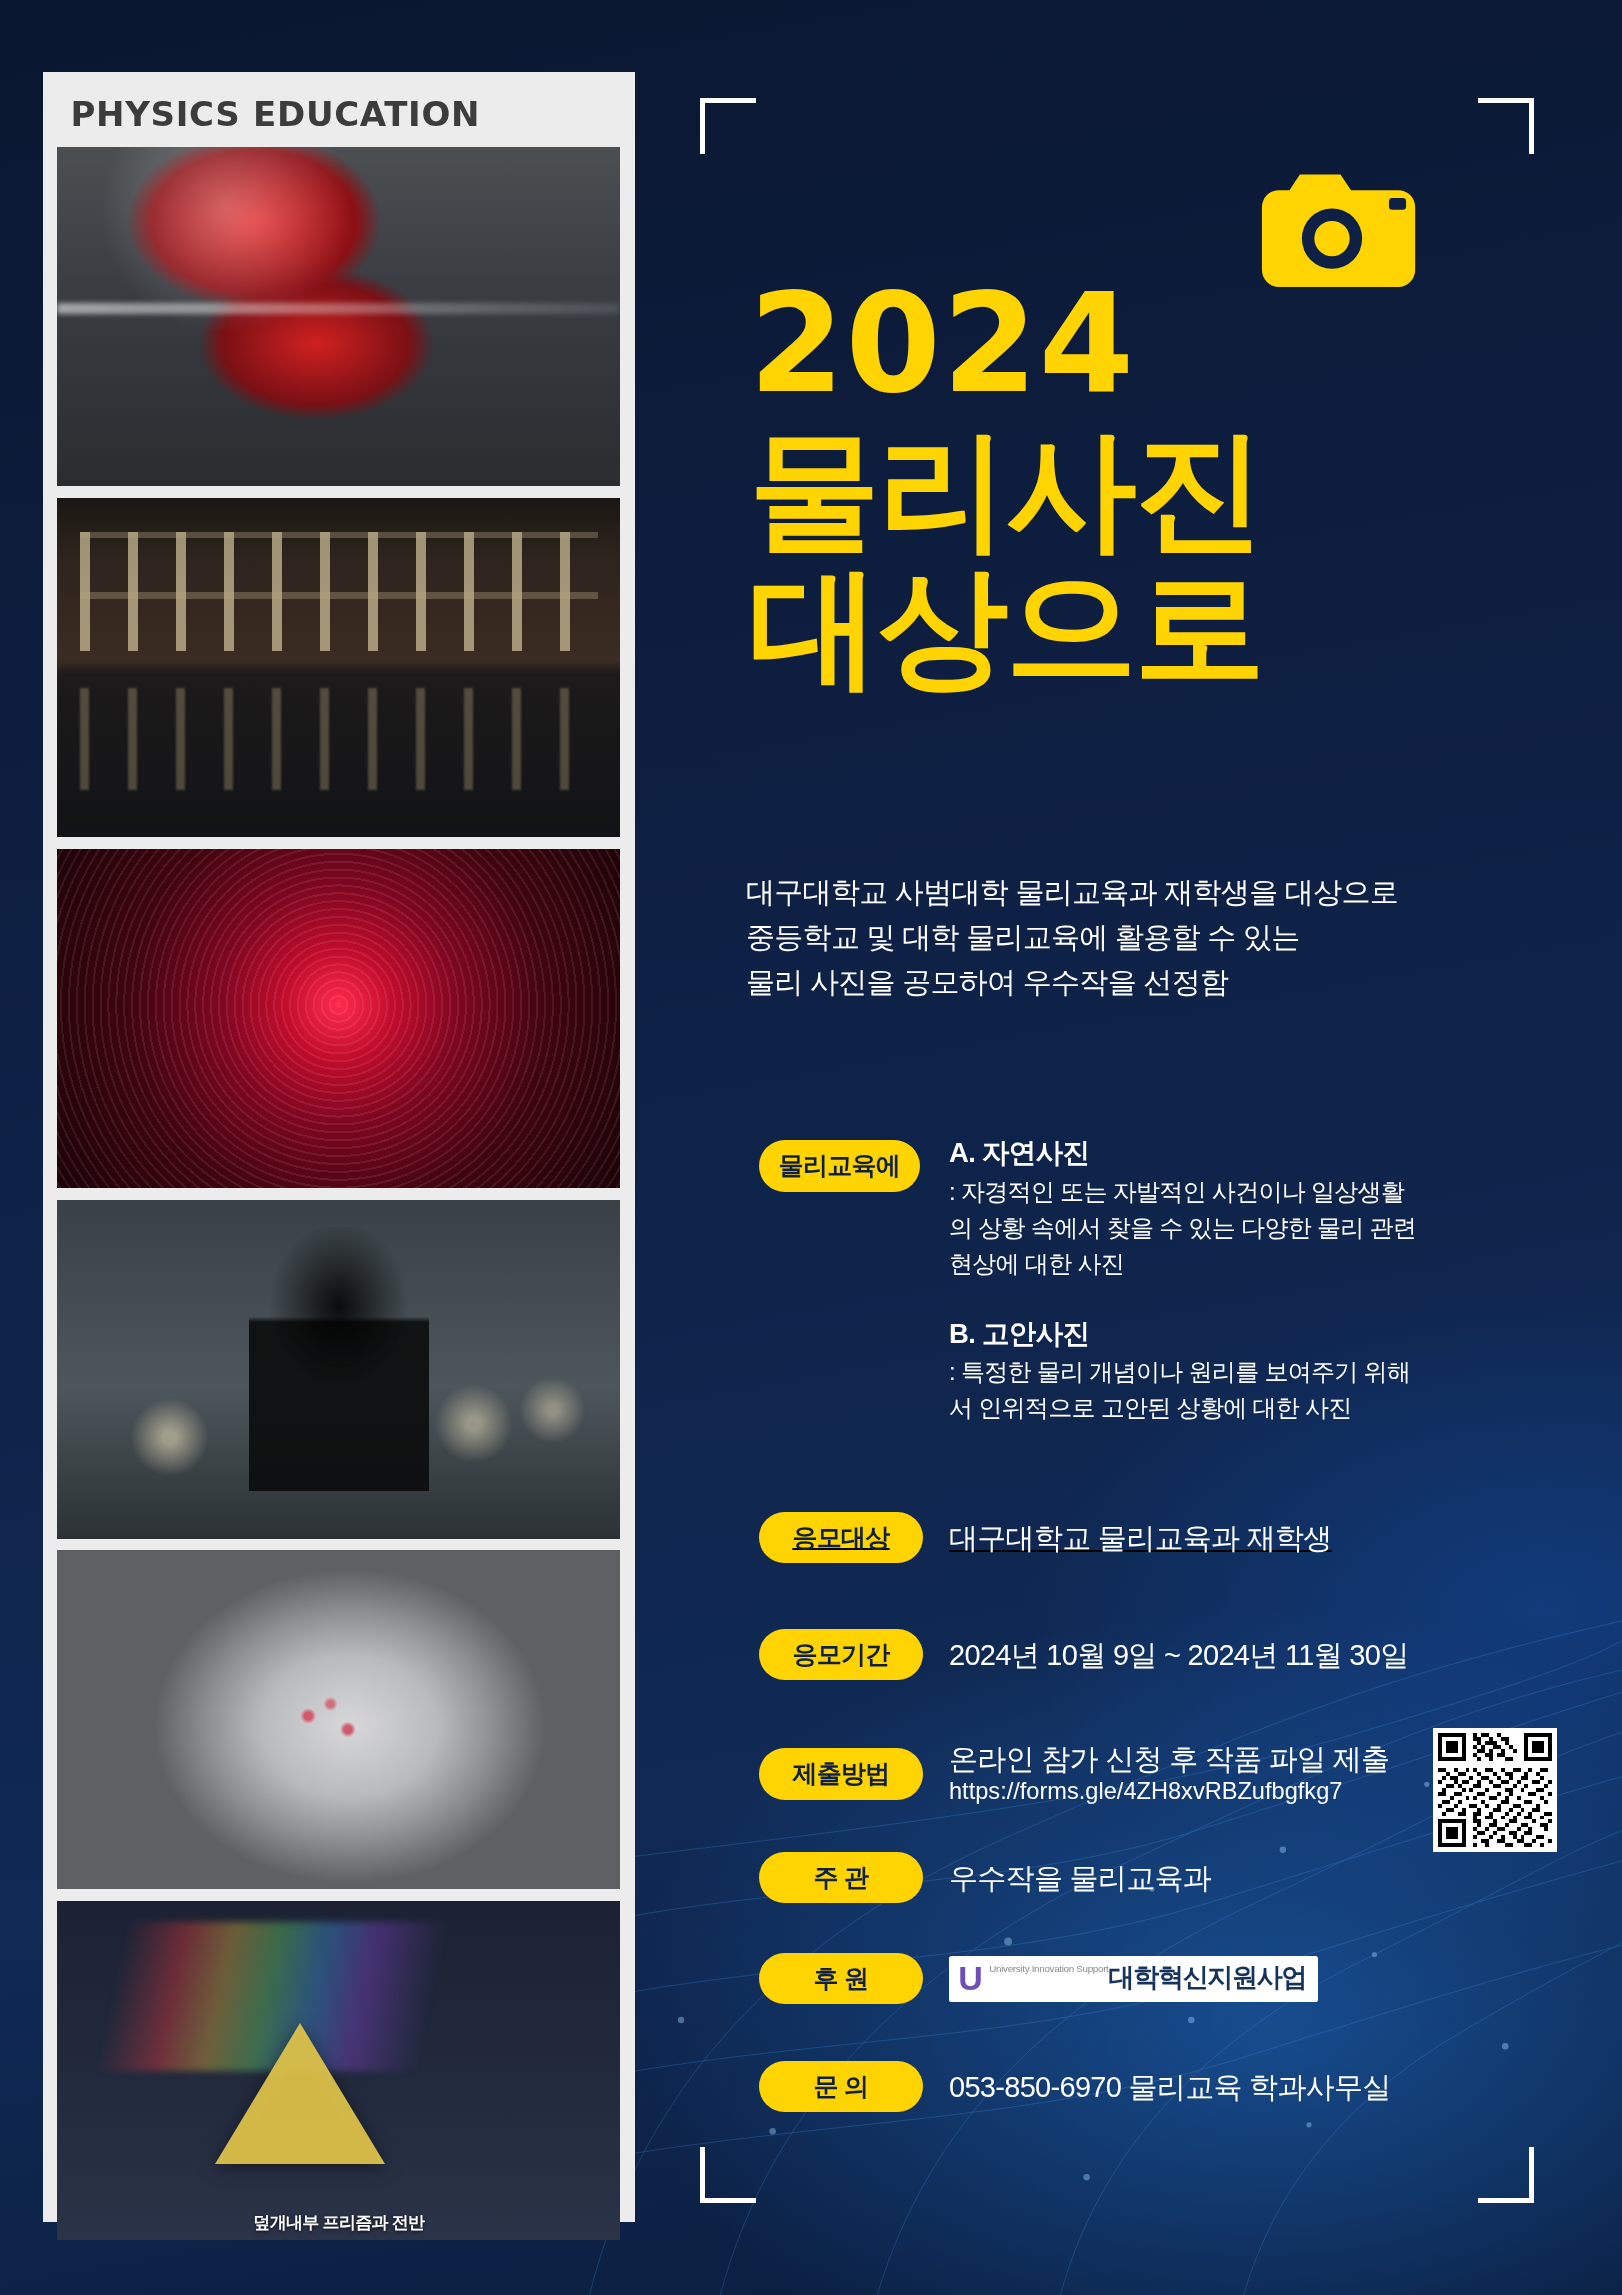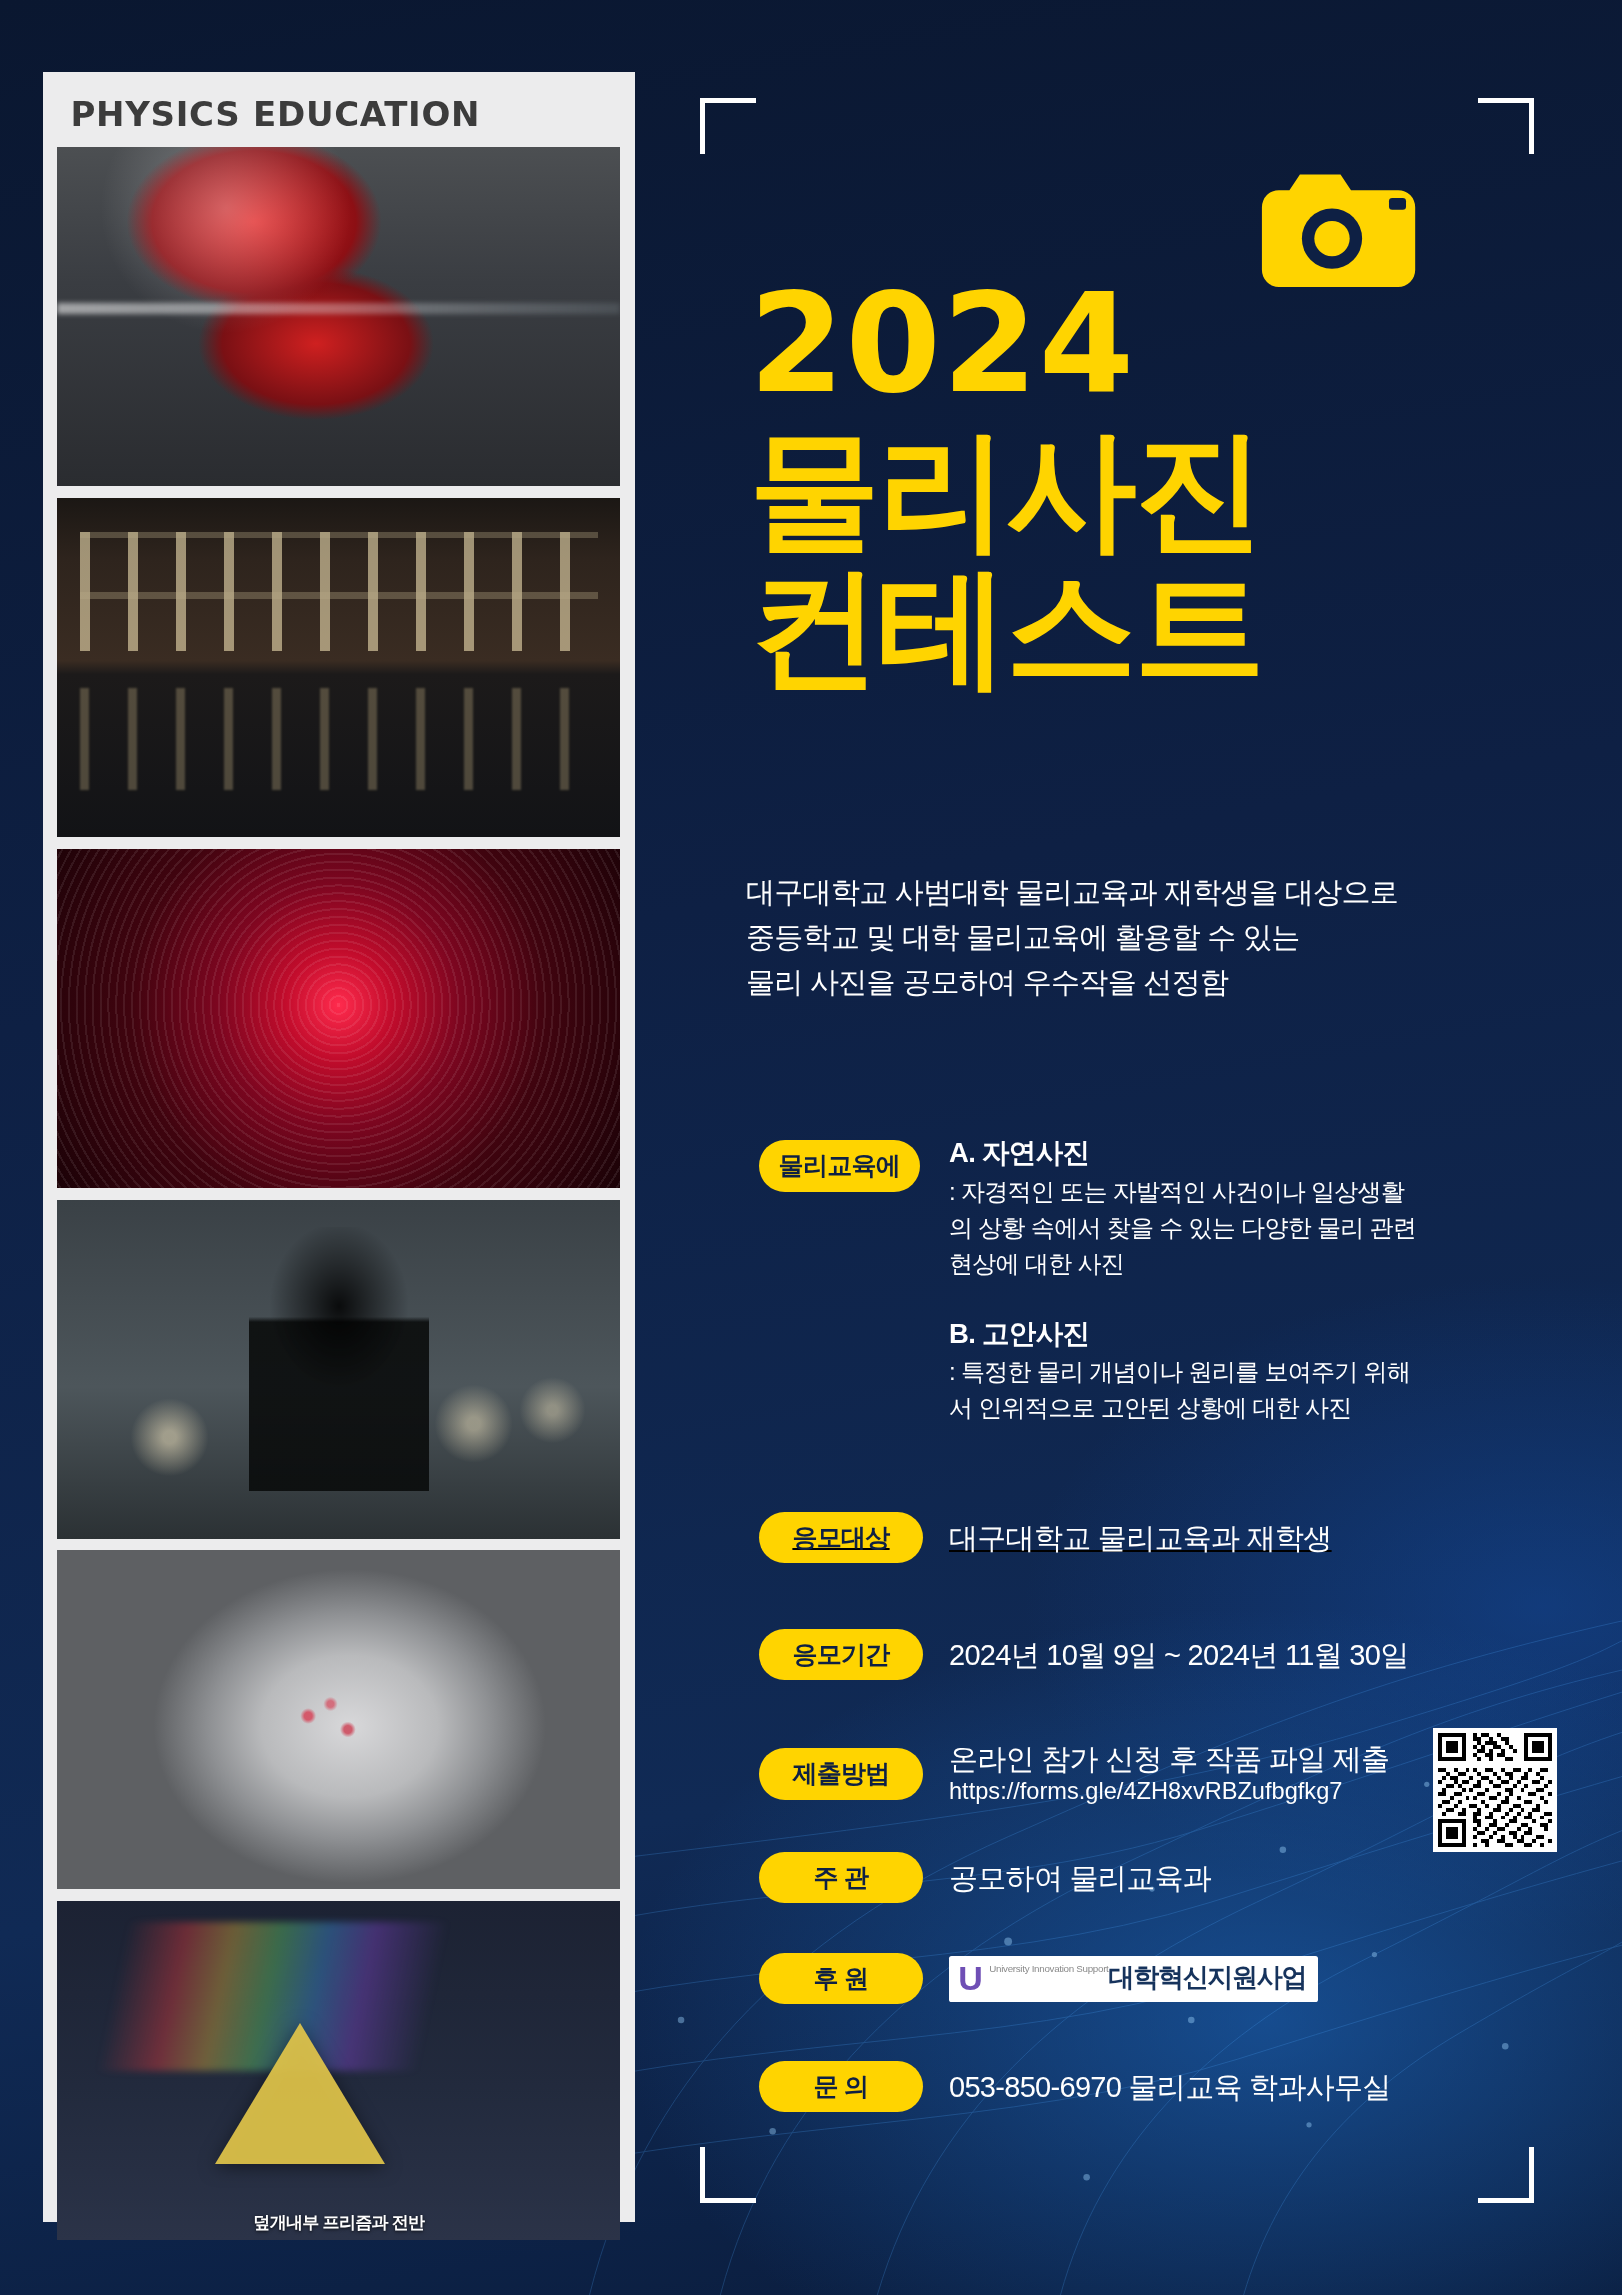--- a/index.html
+++ b/index.html
@@ -335,21 +335,21 @@
       <path d="M96 22 h62 l16 24 h72 a26 26 0 0 1 26 26 v96 a26 26 0 0 1 -26 26 h-182 a26 26 0 0 1 -26 -26 v-96 a26 26 0 0 1 26 -26 h16 z" fill="#ffd400"></path>
       <circle cx="145" cy="120" r="46" fill="#0e2044"></circle>
       <circle cx="145" cy="120" r="27" fill="#ffd400"></circle>
       <rect x="232" y="58" width="26" height="18" rx="5" fill="#0e2044"></rect>
     </svg>
   </div>
 
   <div id="title-block">
     <div class="title-line" id="title-year">2024</div>
     <div class="title-line" id="title-kr1">물리사진</div>
-    <div class="title-line" id="title-kr2">컨테스트</div>
+    <div class="title-line" id="title-kr2">대상으로</div>
   </div>
 
   <div id="desc">
     <p>대구대학교 사범대학 물리교육과 재학생을 대상으로</p>
     <p>중등학교 및 대학 물리교육에 활용할 수 있는</p>
     <p>물리 사진을 공모하여  우수작을 선정함</p>
   </div>
 
   <div id="entry-section">
     <span class="pill">물리교육에</span>
@@ -549,21 +549,21 @@
           <rect x="12" y="28" width="1" height="1"></rect>
           <rect x="17" y="28" width="2" height="1"></rect>
           <rect x="22" y="28" width="2" height="1"></rect>
           <rect x="26" y="28" width="1" height="1"></rect>
       </g>
     </svg>
   </div>
 
   <div class="info-row" id="row-host">
     <span class="pill">주  관</span>
-    <span class="info-val">공모하여 물리교육과</span>
+    <span class="info-val">우수작을 물리교육과</span>
   </div>
 
   <div class="info-row" id="row-sponsor">
     <span class="pill">후  원</span>
     <span id="sponsor-logo">
       <span class="mark">U</span>
       <span class="txt">
         <span class="small">University Innovation Support</span>
         <span class="big">대학혁신지원사업</span>
       </span>

